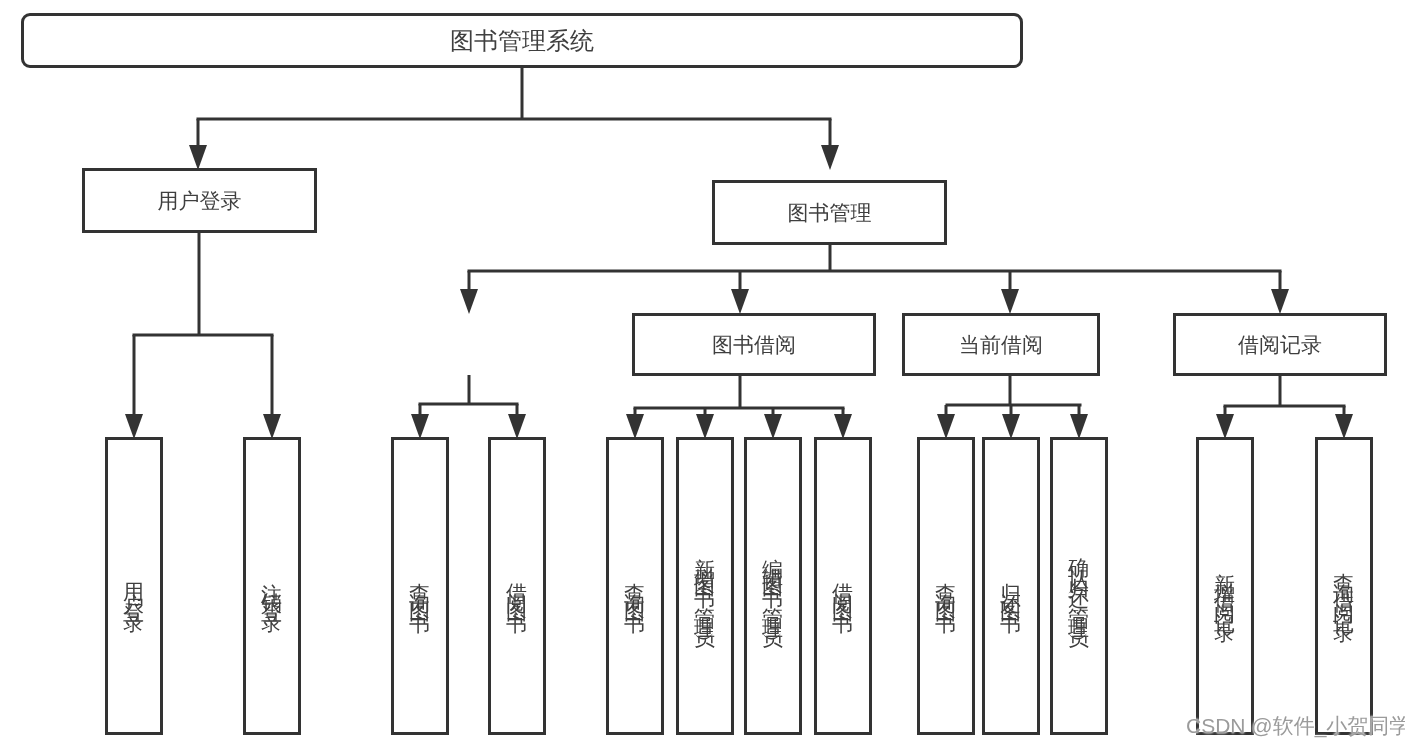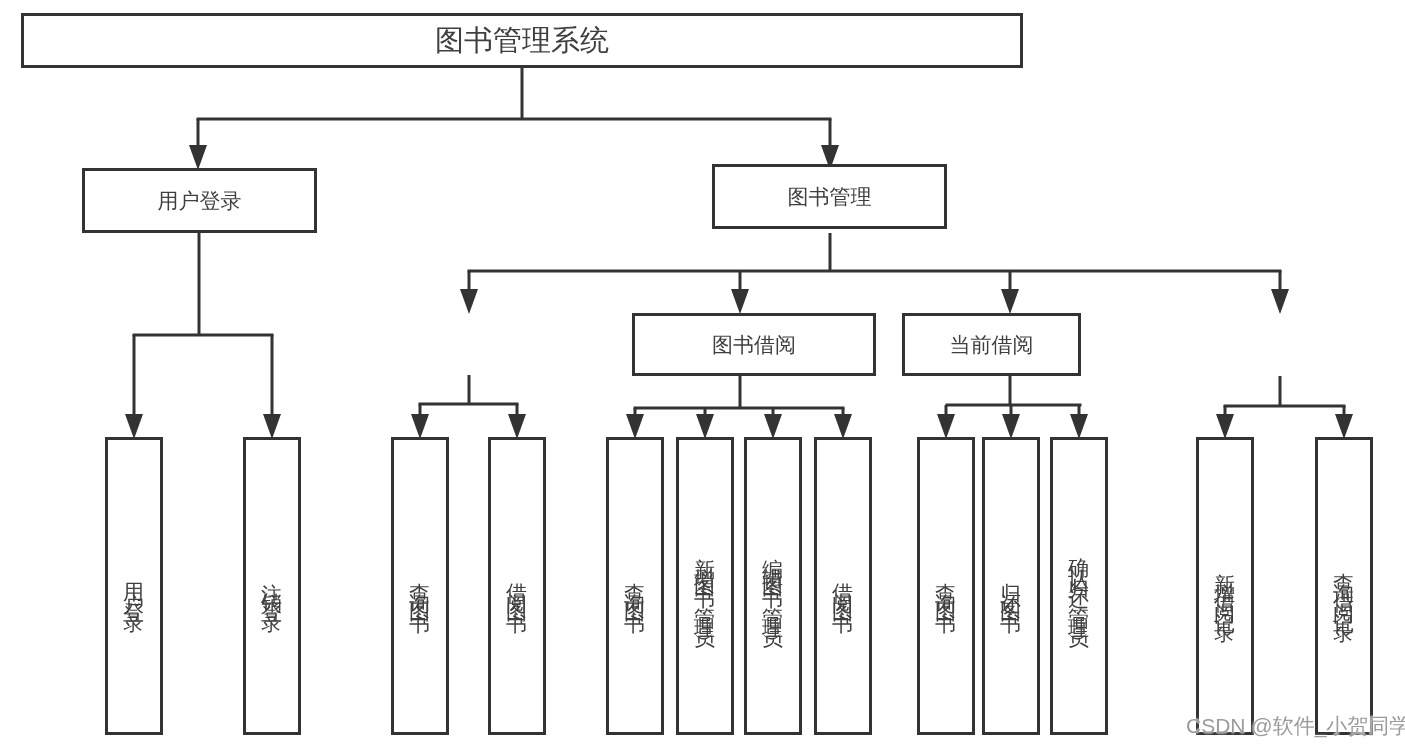--- a/index.html
+++ b/index.html
@@ -18,21 +18,21 @@
     background:#ffffff;
     border:3px solid #333333;
     display:flex;
     align-items:center;
     justify-content:center;
     z-index:2;
     font-size:21px;
     color:#3f3f3f;
     white-space:nowrap;
   }
-  .box.root{font-size:29px;}
+  .box.root{font-size:24px;border-radius:9px;}
   .vbox{
     position:absolute;
     box-sizing:border-box;
     background:#ffffff;
     border:3px solid #333333;
     display:flex;
     align-items:center;
     justify-content:center;
     z-index:2;
     width:58px;height:298px;
@@ -131,29 +131,32 @@
     </g>
   </svg>
 
   <div class="box root" style="left:21px;top:13px;width:1002px;height:55px">
     <span>图书管理系统</span>
   </div>
 
   <div class="box" style="left:82px;top:168px;width:235px;height:65px">
     <span>用户登录</span>
   </div>
-  <div class="box" style="left:712px;top:164px;width:235px;height:65px">
+  <div class="box" style="left:712px;top:180px;width:235px;height:65px">
     <span>图书管理</span>
   </div>
 
   <div class="box" style="left:632px;top:313px;width:244px;height:63px">
     <span>图书借阅</span>
   </div>
-  <div class="box" style="left:902px;top:313px;width:179px;height:63px">
+  <div class="box" style="left:902px;top:313px;width:198px;height:63px">
     <span>当前借阅</span>
+  </div>
+  <div class="box" style="left:1173px;top:313px;width:214px;height:63px">
+    <span>借阅记录</span>
   </div>
 
   <div class="vbox" style="left:105px">
     <span>用户登录</span>
   </div>
   <div class="vbox" style="left:243px">
     <span>注销登录</span>
   </div>
 
   <div class="vbox" style="left:391px">

